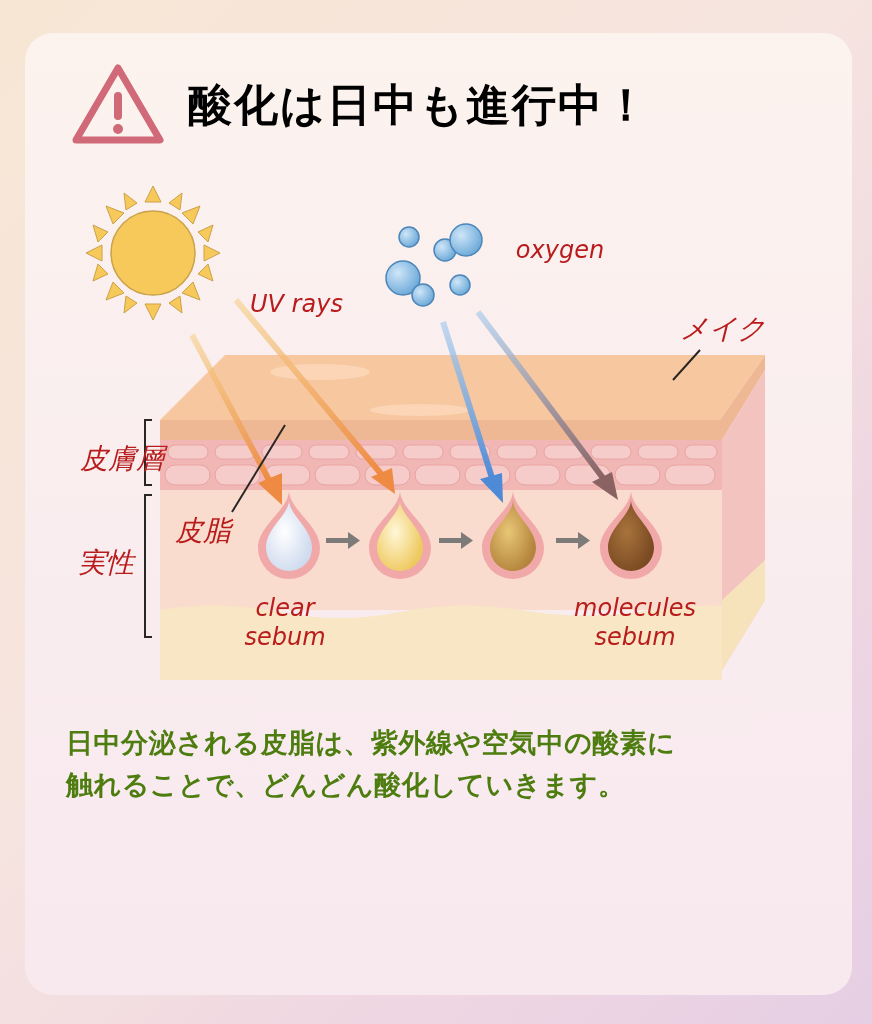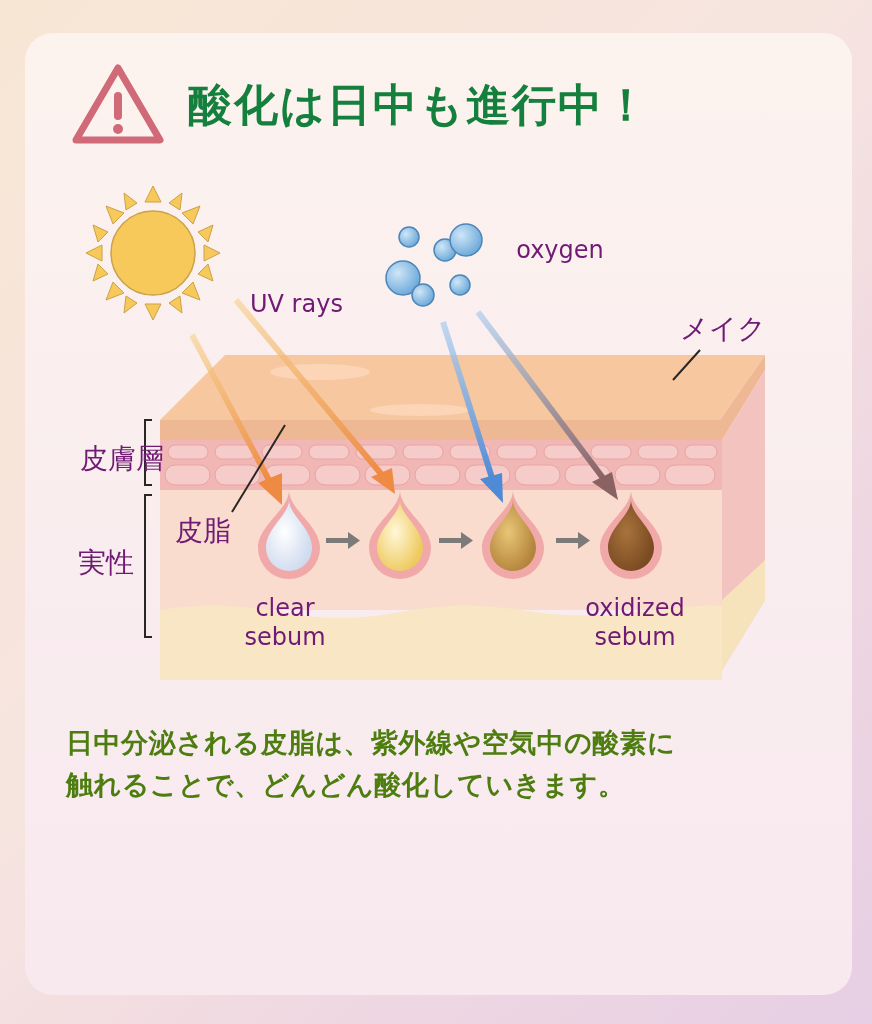--- a/index.html
+++ b/index.html
@@ -3,23 +3,23 @@
 <meta charset="utf-8">
 <style>
   html,body{margin:0;padding:0;}
   body{width:872px;height:1024px;overflow:hidden;
     background:linear-gradient(135deg,#f8e6d4 0%,#f6e4e0 45%,#eed6e2 75%,#e6cfe4 100%);
     font-family:"DejaVu Sans","Liberation Sans",sans-serif;position:relative;}
   .card{position:absolute;left:25px;top:33px;width:827px;height:962px;border-radius:28px;
     background:linear-gradient(180deg,#fcf3ee 0%,#f9ecef 60%,#f8e9ee 100%);}
   .title-row{position:absolute;left:70px;top:60px;height:90px;display:flex;align-items:center;}
   .warn{width:96px;height:86px;margin-right:22px;}
-  .title{font-size:44px;font-weight:bold;color:#15803d;letter-spacing:2px;}
+  .title{font-size:44px;font-weight:bold;color:#000000;letter-spacing:2px;}
   .diagram{position:absolute;left:0;top:0;width:872px;height:700px;}
-  .lbl{position:absolute;color:#701a75;font-family:"DejaVu Sans",sans-serif;}
+  .lbl{position:absolute;color:#b91c1c;font-family:"DejaVu Sans",sans-serif;font-style:italic;}
   .en{font-size:24px;line-height:29px;text-align:center;}
   .jp{font-size:28px;}
   .para{position:absolute;left:66px;font-size:27px;line-height:42px;color:#4d7c0f;font-weight:bold;letter-spacing:0.5px;}
 </style>
 </head>
 <body>
 
 <div class="card"></div>
 
 <div class="title-row">
@@ -194,21 +194,21 @@
 </div>
 <div class="lbl jp" style="left:680px;top:310px;">メイク</div>
 <div class="lbl jp" style="left:45px;top:440px;margin-left:35px;">皮膚層</div>
 <div class="lbl jp" style="left:78px;top:544px;">実性</div>
 <div class="lbl jp" style="left:175px;top:512px;">皮脂</div>
 <div class="lbl en" style="left:230px;top:594px;width:110px;">
   <div>clear</div>
   <div>sebum</div>
 </div>
 <div class="lbl en" style="left:570px;top:594px;width:130px;">
-  <div>oxidized</div>
+  <div>molecules</div>
   <div>sebum</div>
 </div>
 
 <div class="para" style="top:722px;">
   <div>日中分泌される皮脂は、紫外線や空気中の酸素に</div>
   <div>触れることで、どんどん酸化していきます。</div>
 </div>
 <div class="para" style="top:862px;">
 </div>
 

